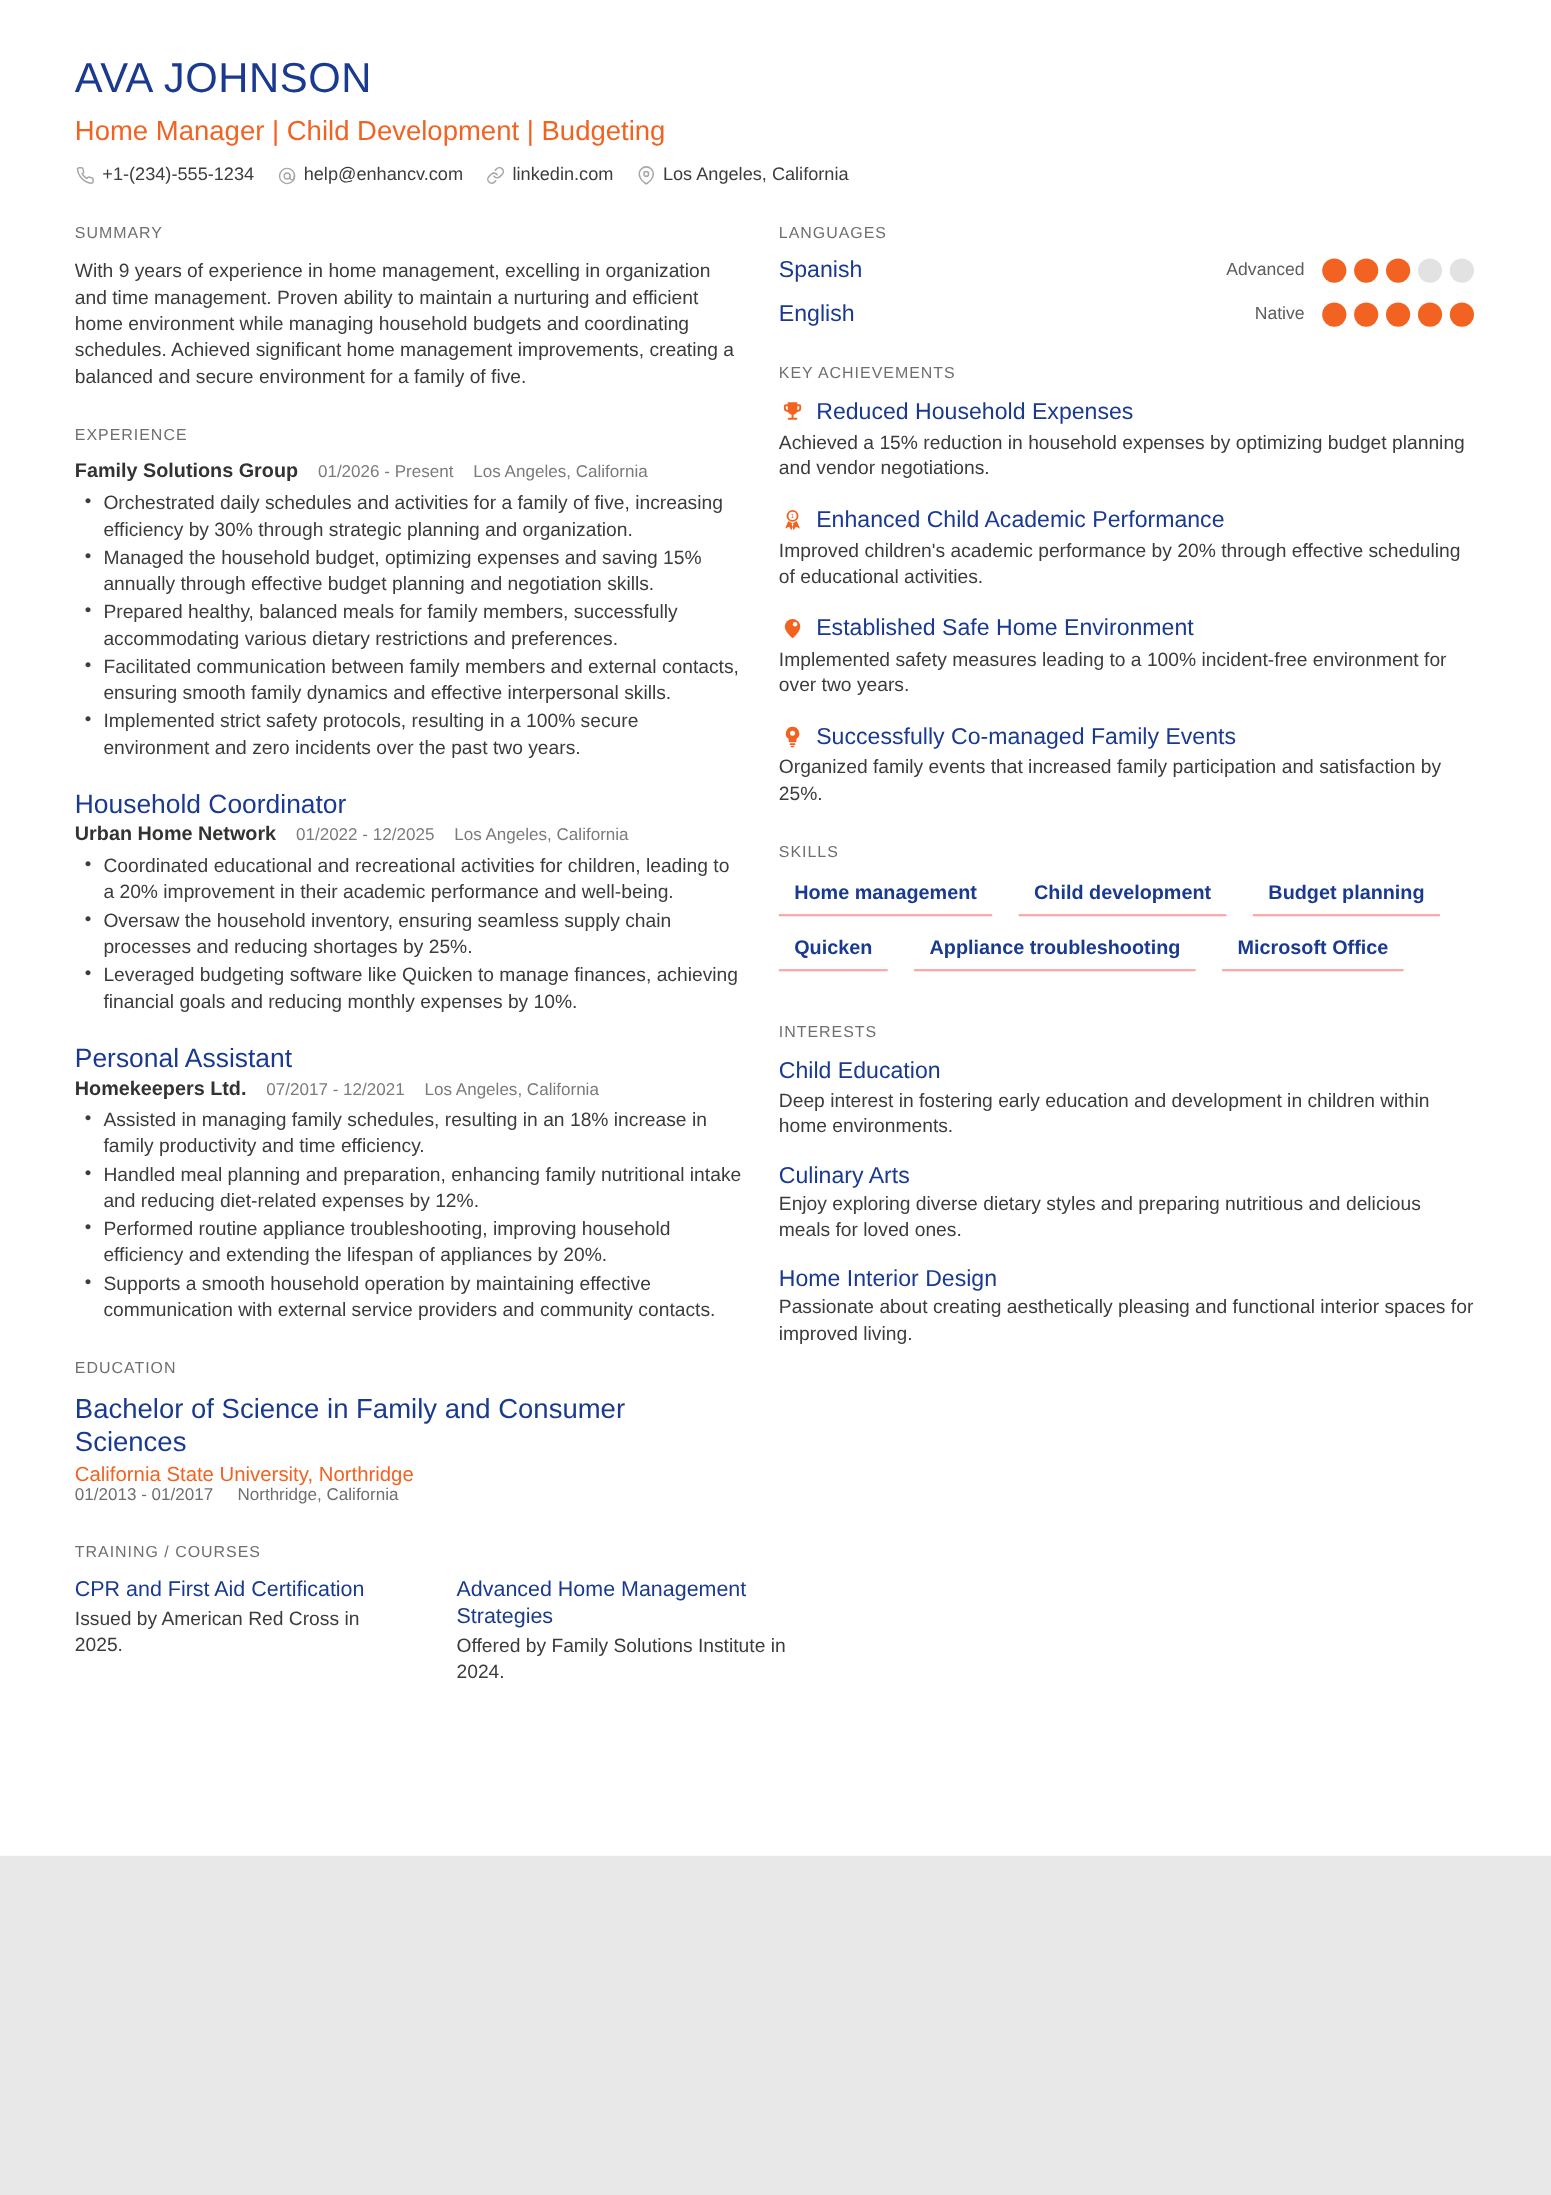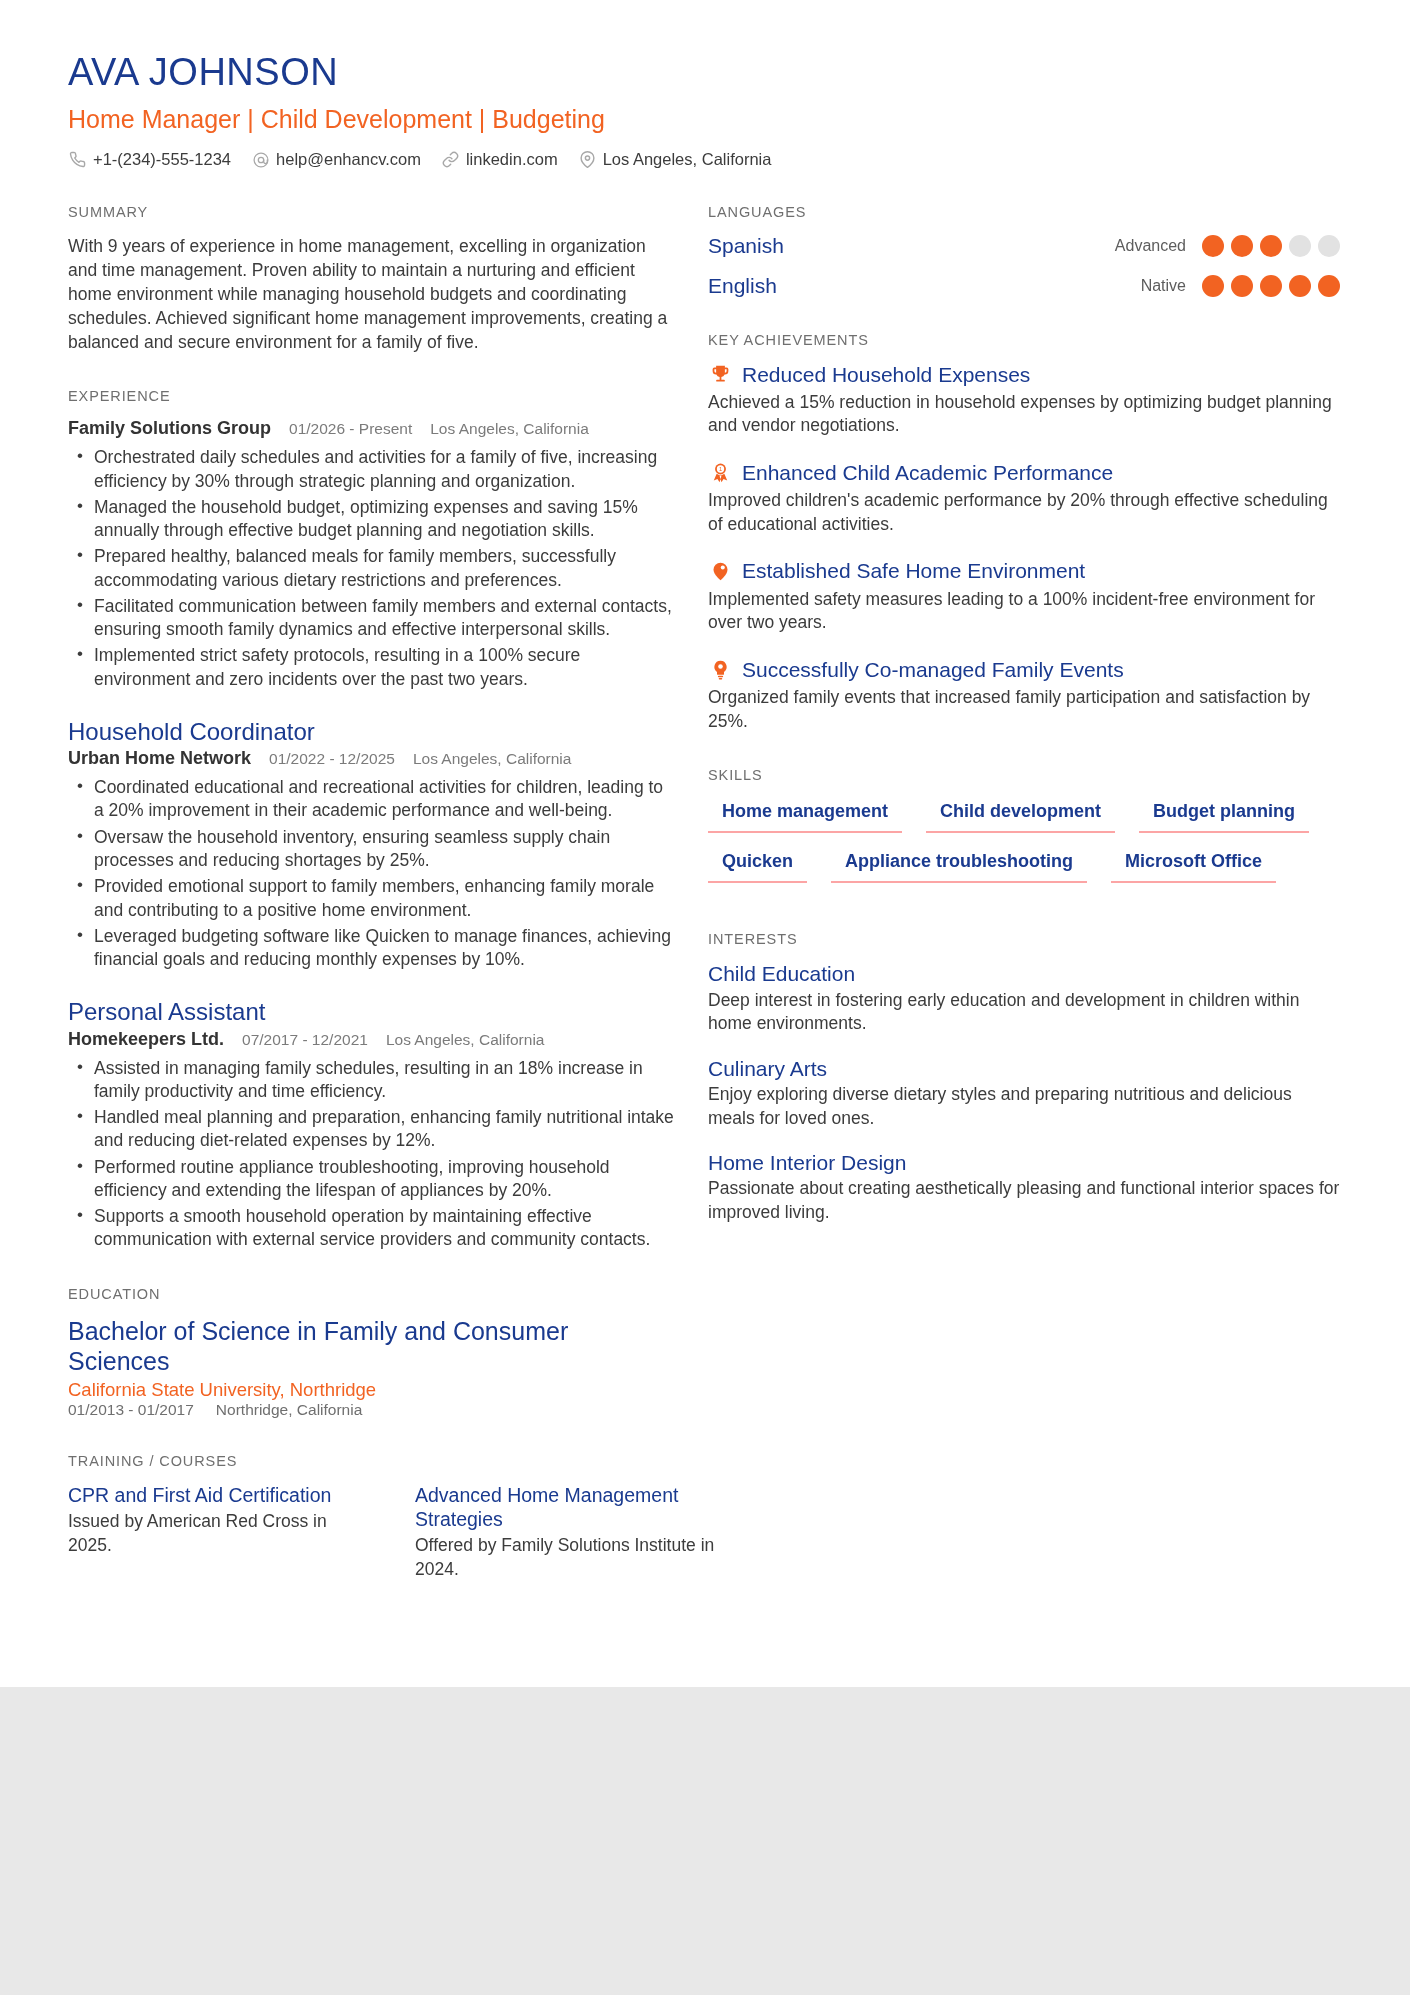--- a/index.html
+++ b/index.html
@@ -401,21 +401,20 @@
           <div class="job">
             <div class="job-title">Household Coordinator</div>
             <div class="job-meta">
               <span class="job-company">Urban Home Network</span>
               <span class="job-dates">01/2022 - 12/2025</span>
               <span class="job-loc">Los Angeles, California</span>
             </div>
             <ul class="bullets">
               <li>Coordinated educational and recreational activities for children, leading to a 20% improvement in their academic performance and well-being.</li>
               <li>Oversaw the household inventory, ensuring seamless supply chain processes and reducing shortages by 25%.</li>
-              <li>Provided emotional support to family members, enhancing family morale and contributing to a positive home environment.</li>
               <li>Leveraged budgeting software like Quicken to manage finances, achieving financial goals and reducing monthly expenses by 10%.</li>
             </ul>
           </div>
 
           <div class="job">
             <div class="job-title">Personal Assistant</div>
             <div class="job-meta">
               <span class="job-company">Homekeepers Ltd.</span>
               <span class="job-dates">07/2017 - 12/2021</span>
               <span class="job-loc">Los Angeles, California</span>

